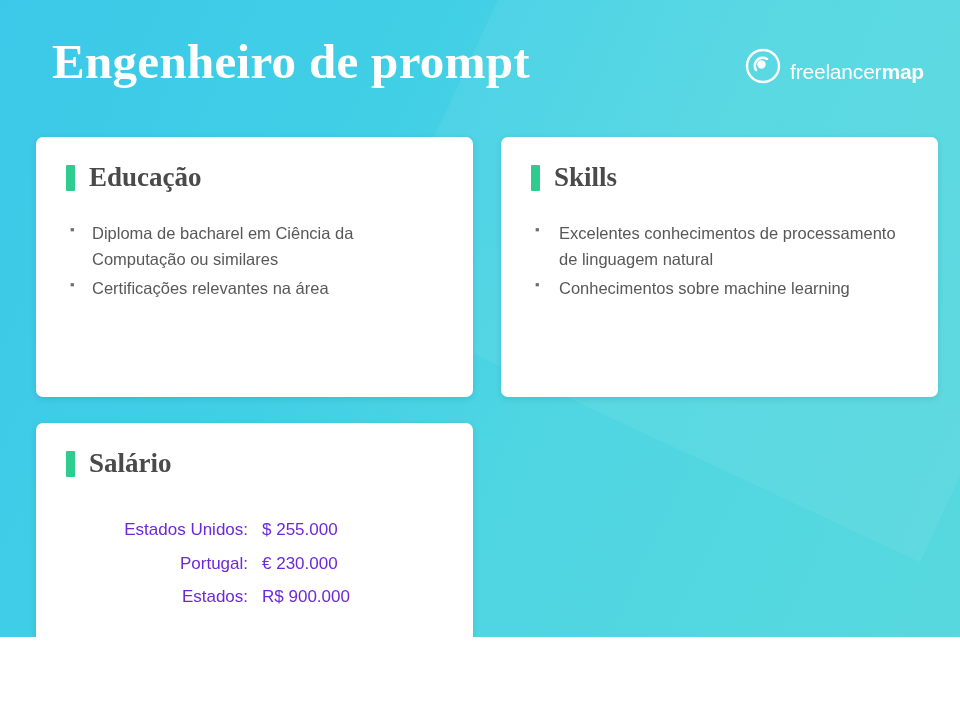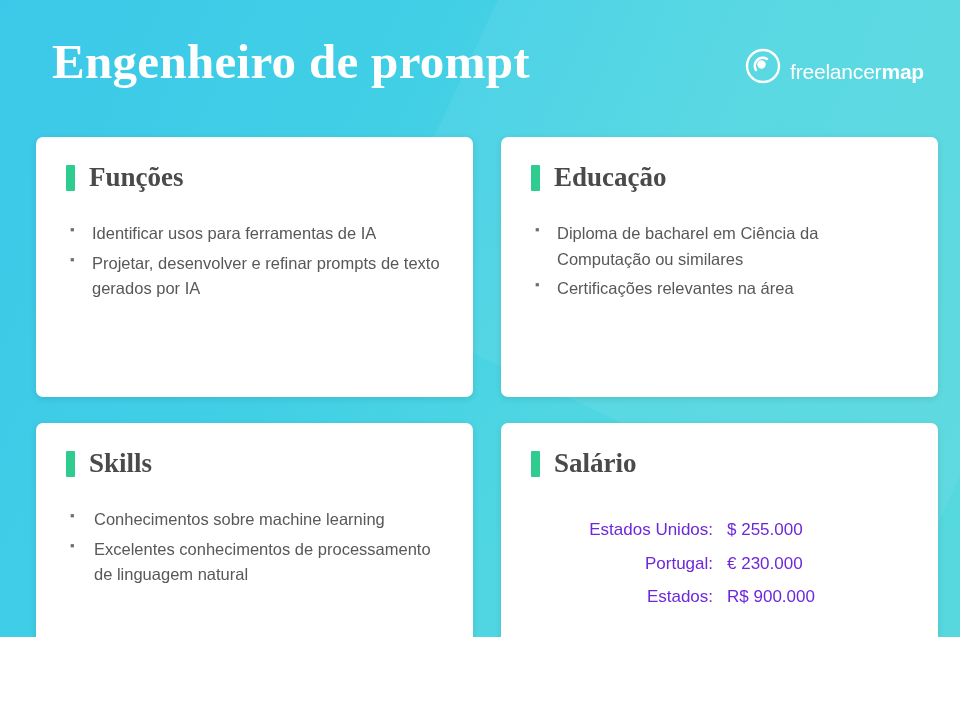--- a/index.html
+++ b/index.html
@@ -167,50 +167,40 @@
         </svg>
       </span>
       <span class="logo-text">
         <span>freelancer</span><b>map</b>
       </span>
     </div>
   </div>
 
   <div class="grid">
 
-    <div class="card card-funcoes">
-      <div class="card-head">
-        <span class="accent-bar"></span>
-        <span class="card-title">Funções</span>
-      </div>
-      <ul class="bullets">
-        <li>Identificar usos para ferramentas de IA</li>
-        <li>Projetar, desenvolver e refinar prompts de texto gerados por IA</li>
-      </ul>
-    </div>
 
     <div class="card card-educacao">
       <div class="card-head">
         <span class="accent-bar"></span>
         <span class="card-title">Educação</span>
       </div>
       <ul class="bullets">
         <li>Diploma de bacharel em Ciência da Computação ou similares</li>
         <li>Certificações relevantes na área</li>
       </ul>
     </div>
 
     <div class="card card-skills">
       <div class="card-head">
         <span class="accent-bar"></span>
         <span class="card-title">Skills</span>
       </div>
       <ul class="bullets">
+        <li>Excelentes conhecimentos de processamento de linguagem natural</li>
         <li>Conhecimentos sobre machine learning</li>
-        <li>Excelentes conhecimentos de processamento de linguagem natural</li>
       </ul>
     </div>
 
     <div class="card card-salario">
       <div class="card-head">
         <span class="accent-bar"></span>
         <span class="card-title">Salário</span>
       </div>
       <table class="salary-table">
         <tbody>

